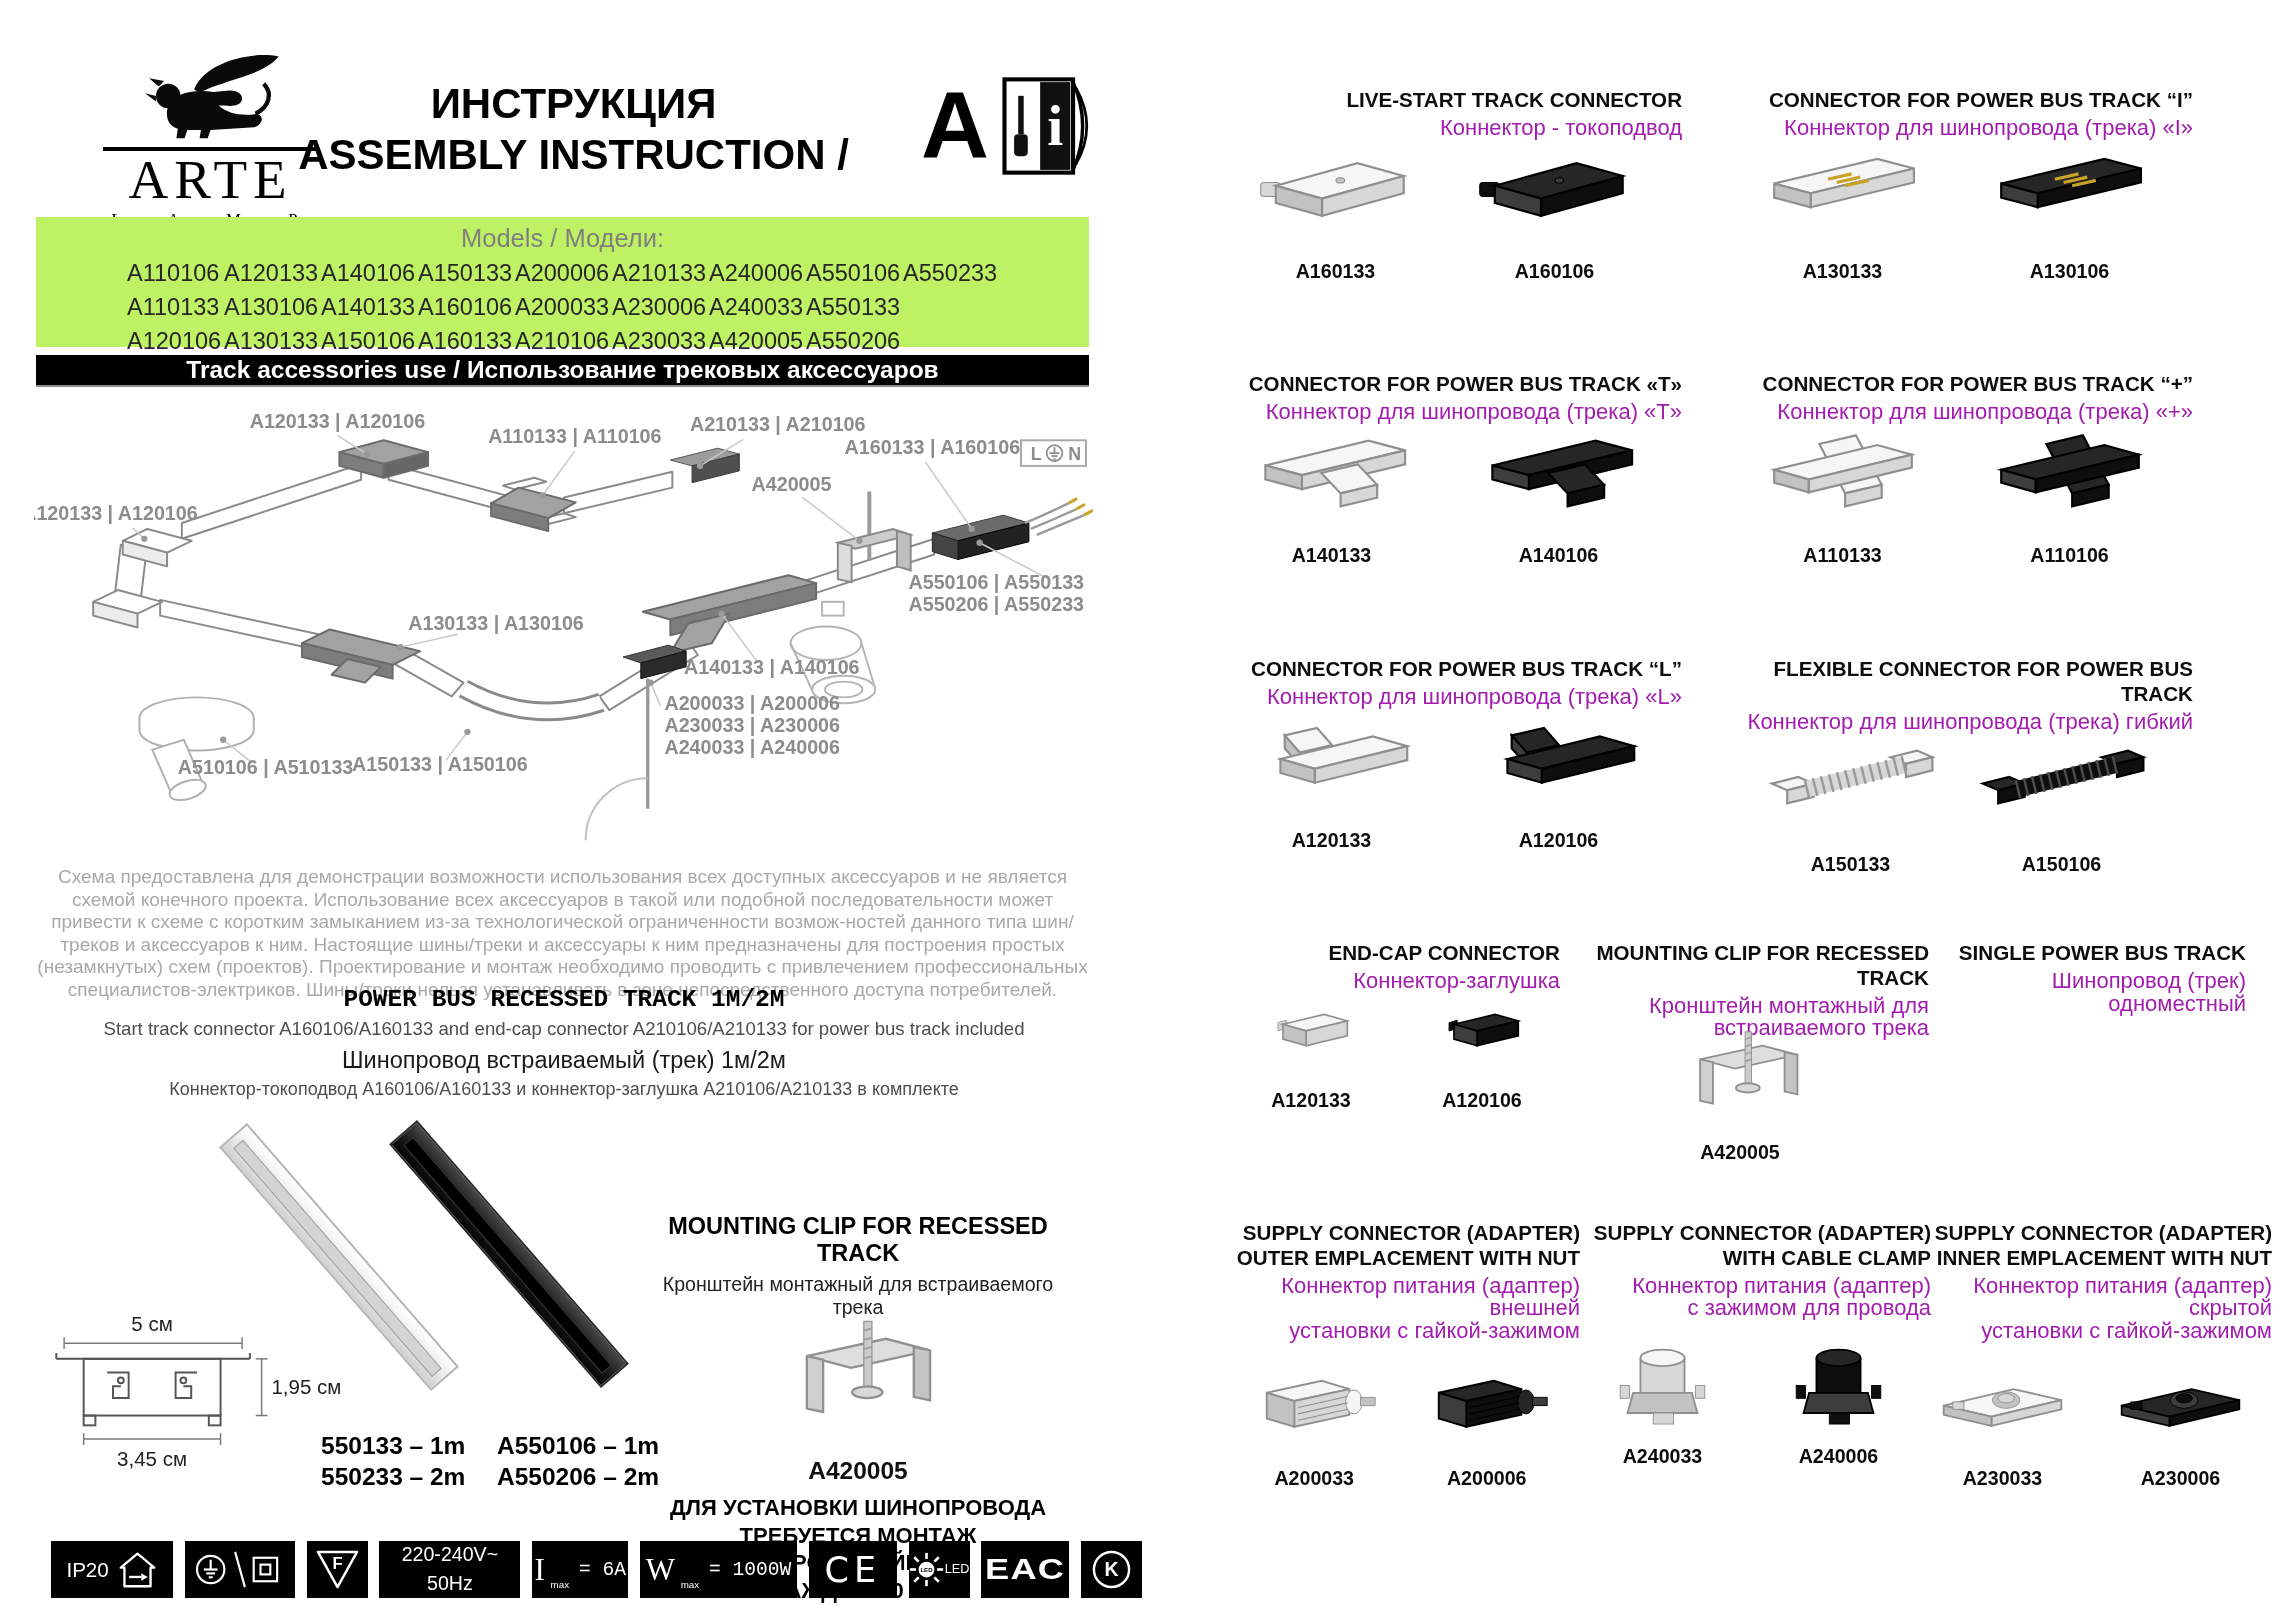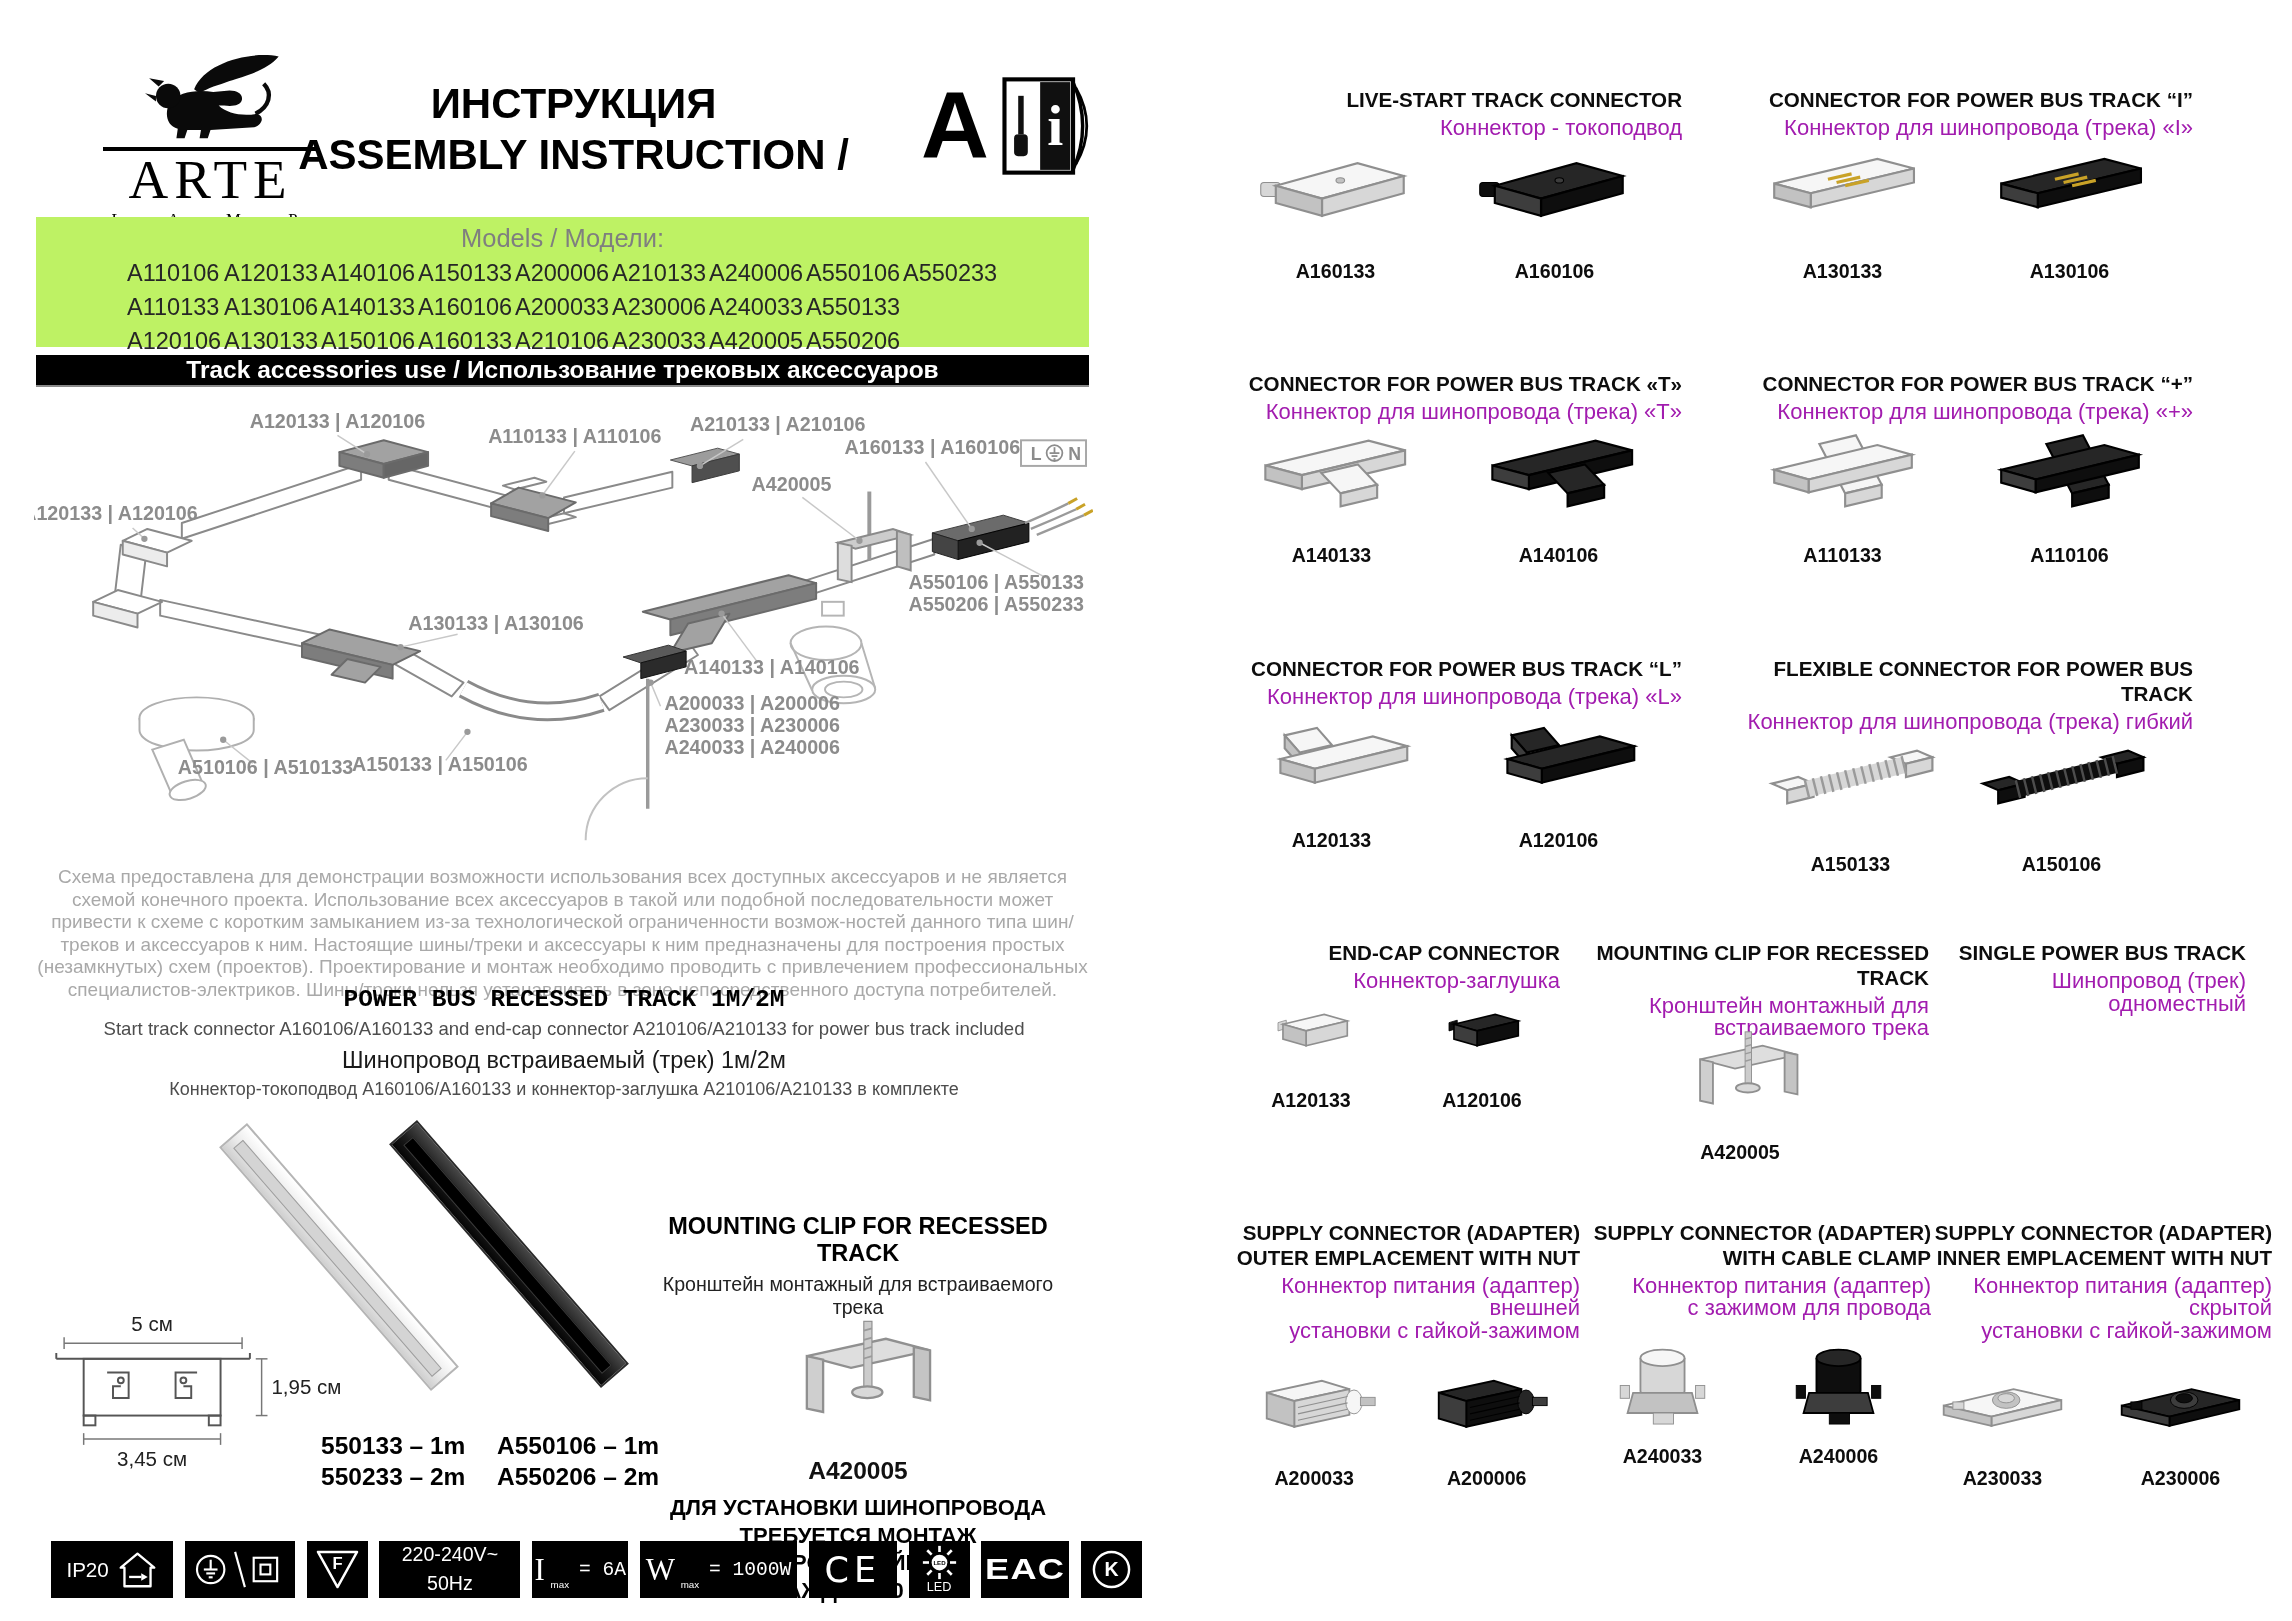--- a/index.html
+++ b/index.html
@@ -58,21 +58,21 @@
   .b-ip20{width:122px;font-size:20.6px;}
   .b-ground{width:110px;}
   .b-f{width:61px;}
   .b-volt{width:141px;flex-direction:column;font-size:19.6px;line-height:21.6px;}
   .b-cur{width:96px;}
   .b-pow{width:157px;}
   .bsym{font-family:"Liberation Serif",serif;font-size:31px;line-height:29px;}
   .bsub{font-size:9.8px;align-self:flex-end;margin:0 2px 7.8px -2px;}
   .bval{font-size:19.6px;font-family:Liberation Mono, monospace;}
   .b-ce{width:88px;font-family:"DejaVu Sans",sans-serif;font-size:35px;letter-spacing:4.9px;font-weight:400;}
-  .b-led{width:61px;flex-direction:column;gap:1px;}
+  .b-led{width:61px;gap:1px;}
   .b-led .word{font-size:12.7px;line-height:12.7px;}
   .b-eac{width:88px;justify-content:center;}
   .b-eac span{display:inline-block;transform:scaleX(1.25);font-size:29px;font-weight:bold;letter-spacing:1px;}
   .b-kc{width:61px;}
   
   .card{position:absolute;text-align:right;}
   .card .tl{font-size:20.6px;font-weight:bold;line-height:24.5px;color:#0d0d0d;}
   .card .sl{font-size:22px;line-height:22.5px;color:#a21caf;}
   .card .subwrap{margin-top:4.9px;}
   .card .imgs{display:flex;justify-content:center;align-items:flex-end;margin-top:15.7px;}

